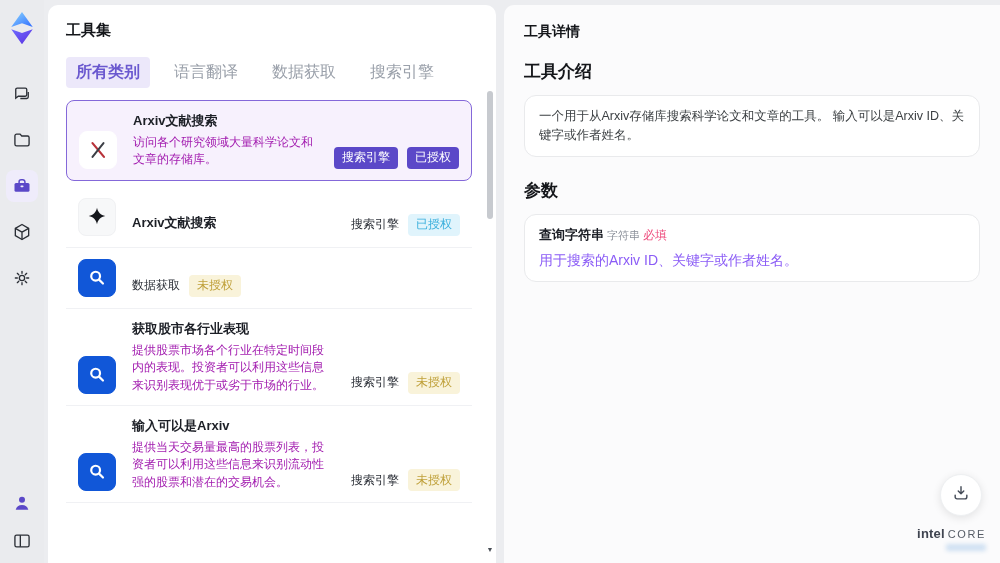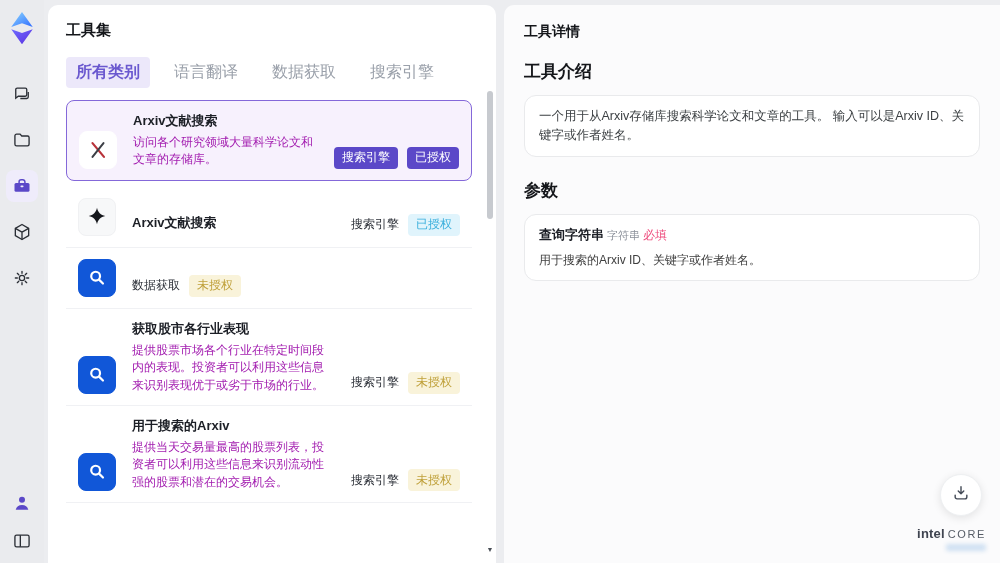--- a/index.html
+++ b/index.html
@@ -58,21 +58,21 @@
   
   .detail-title { font-size:14px; font-weight:700; color:#14161a; }
   .section-heading { font-size:17px; font-weight:700; color:#14161a; margin-top:22px; }
   .box { margin-top:12px; background:#ffffff; border:1px solid #e9eaec;
     border-radius:12px; padding:11px 14px; }
   .intro-text { font-size:12.5px; color:#3c4043; line-height:1.5; }
   .param-head { display:flex; align-items:baseline; gap:3px; }
   .param-name { font-size:13px; font-weight:700; color:#1c1f26; }
   .param-type { font-size:11px; color:#8a8f99; }
   .param-required { font-size:12px; color:#ee4d7e; }
-  .param-desc { margin-top:8px; font-size:12px; color:#404040; }
+  .param-desc { margin-top:8px; font-size:14px; color:#8b5cf6; }
   
   .fab { position:absolute; right:18px; bottom:47px; width:42px; height:42px; border-radius:50%;
     background:#fff; border:1px solid #eef0f2; box-shadow:0 2px 8px rgba(0,0,0,.10);
     display:flex; align-items:center; justify-content:center; cursor:pointer; }
   .fab svg { width:20px; height:20px; }
   .brand { position:absolute; right:14px; bottom:12px; text-align:left; }
   .brand-row { font-size:13px; color:#3f4450; white-space:nowrap; }
   .brand-primary { font-weight:700; letter-spacing:.2px; }
   .brand-secondary { font-weight:400; color:#565c66; letter-spacing:1.6px; font-size:11px;
     text-transform:uppercase; margin-left:3px; }
@@ -224,21 +224,21 @@
       </div>
 
       <div class="tool-card">
         <div class="tool-icon ic-news-search">
           <svg viewBox="0 0 24 24" fill="none" stroke="#ffffff" stroke-width="2.4" stroke-linecap="round">
             <circle cx="10.5" cy="10" r="4.8"></circle>
             <path d="M14.2 13.8L18.5 18"></path>
           </svg>
         </div>
         <div class="tool-main">
-          <div class="tool-title">用于搜索的Arxiv</div>
+          <div class="tool-title">输入可以是Arxiv</div>
           <div class="tool-desc">提供当天交易量最高的股票列表，投资者可以利用这些信息来识别流动性强的股票和潜在的交易机会。</div>
         </div>
         <div class="tool-side">
           <span class="badge b-plain">搜索引擎</span>
           <span class="badge b-yellow">未授权</span>
         </div>
       </div>
 
   </div>
 

